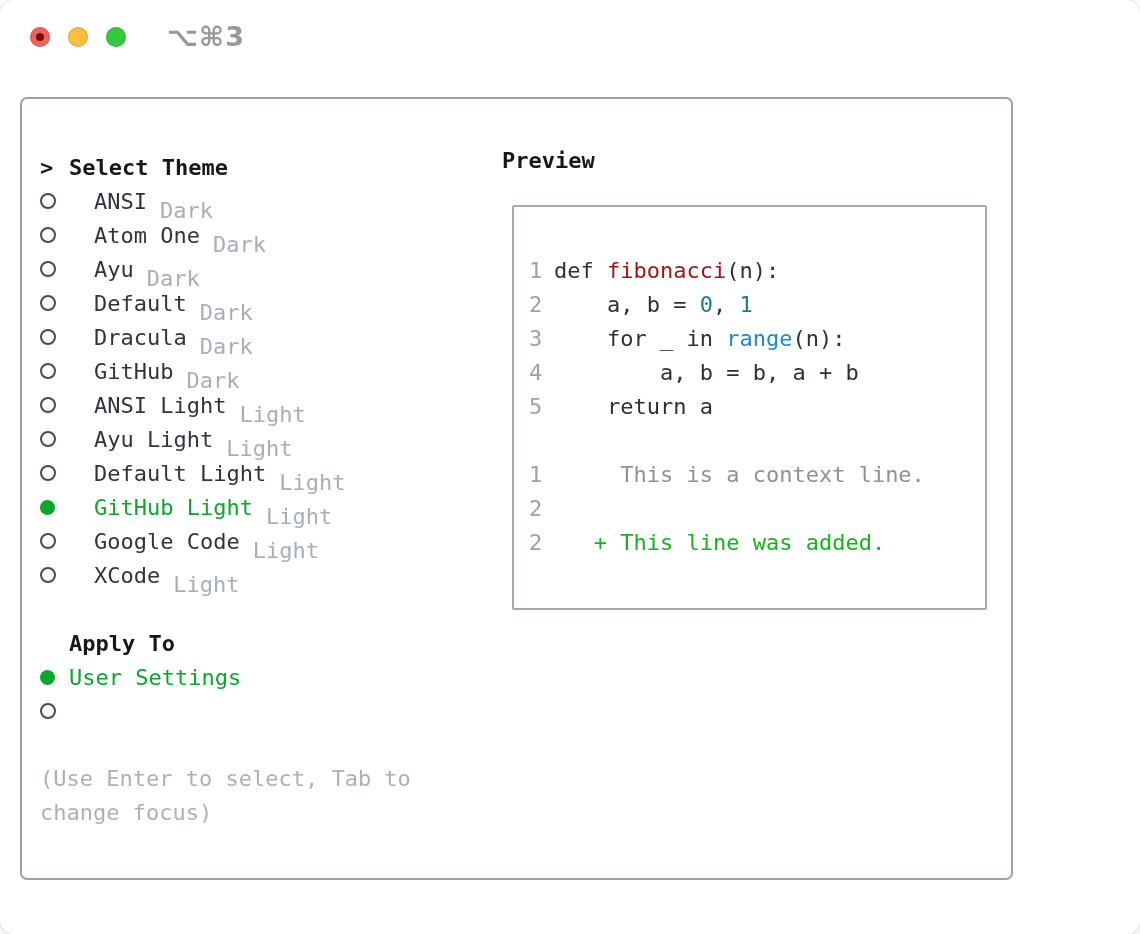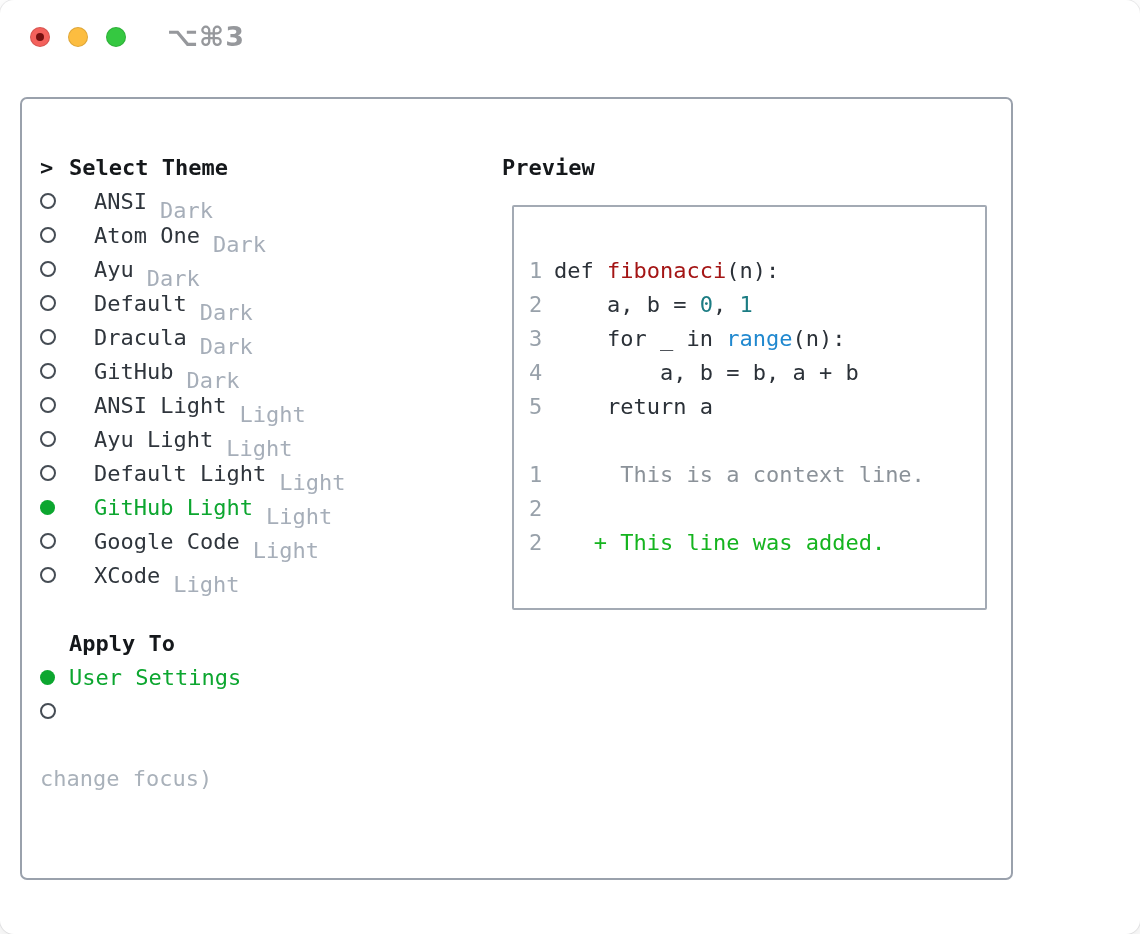--- a/index.html
+++ b/index.html
@@ -37,21 +37,21 @@
   .title-row .label{font-weight:bold;color:var(--c-title-black);}
   .theme-row .name{color:var(--c-text-dark);margin-left:25px;}
   .theme-row.selected .name{color:var(--c-accent-green);}
   .variant{color:var(--c-dim-gray);margin-left:13px;margin-top:19px;}
   .spacer{height:34px;}
   .heading-row .label{font-weight:bold;color:var(--c-title-black);}
   .apply-row .name{color:var(--c-text-dark);}
   .apply-row.selected .name{color:var(--c-accent-green);}
   .hint{color:var(--c-hint-gray);line-height:34px;}
   
-  .preview-label{position:absolute;left:480px;top:51px;height:34px;display:flex;
+  .preview-label{position:absolute;left:480px;top:44px;height:34px;display:flex;
     align-items:center;font-size:22px;font-weight:bold;color:var(--c-title-black);}
   .preview-box{position:absolute;left:490px;top:106px;width:475px;height:405px;
     border:2px solid var(--c-box-border);border-radius:2px;box-sizing:border-box;
     background:#ffffff;}
   .code{padding:46px 0 0 15px;font-size:22px;}
   .code-line{height:34px;display:flex;align-items:center;white-space:pre;}
   .ln{display:inline-block;width:25px;color:var(--c-line-number);flex:0 0 25px;}
   .seg-code{color:var(--c-code-text);margin-top:28px;}
   .seg-func{color:var(--c-function-red);}
   .seg-number{color:var(--c-number-teal);}
@@ -156,20 +156,21 @@
     <span class="name">User Settings</span>
   </div>
           <div class="row apply-row">
     <span class="marker"><span class="dot"></span></span>
   </div>
         </div>
 
       <div class="spacer"></div>
 
       <div class="hint">
+        <div>(Use Enter to select, Tab to</div>
         <div>change focus)</div>
       </div>
     </div>
 
     <div class="preview-label">Preview</div>
 
     <div class="preview-box">
       <div class="code" id="code-lines">
           <div class="code-line">
     <span class="ln">1</span>

